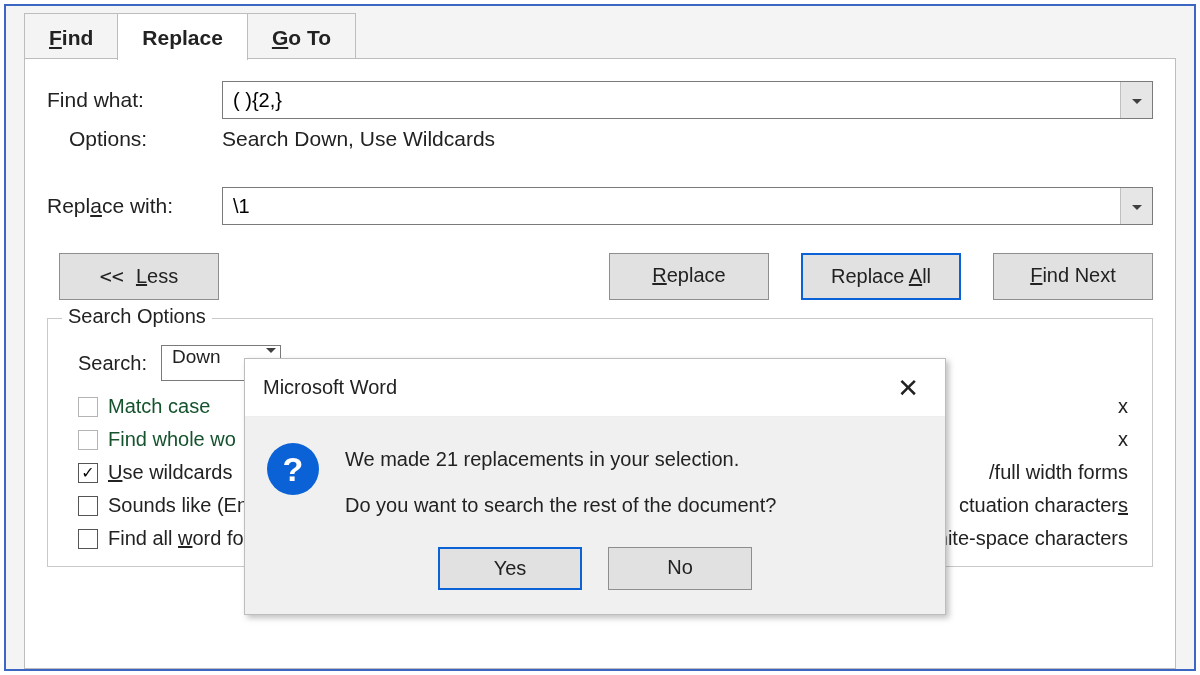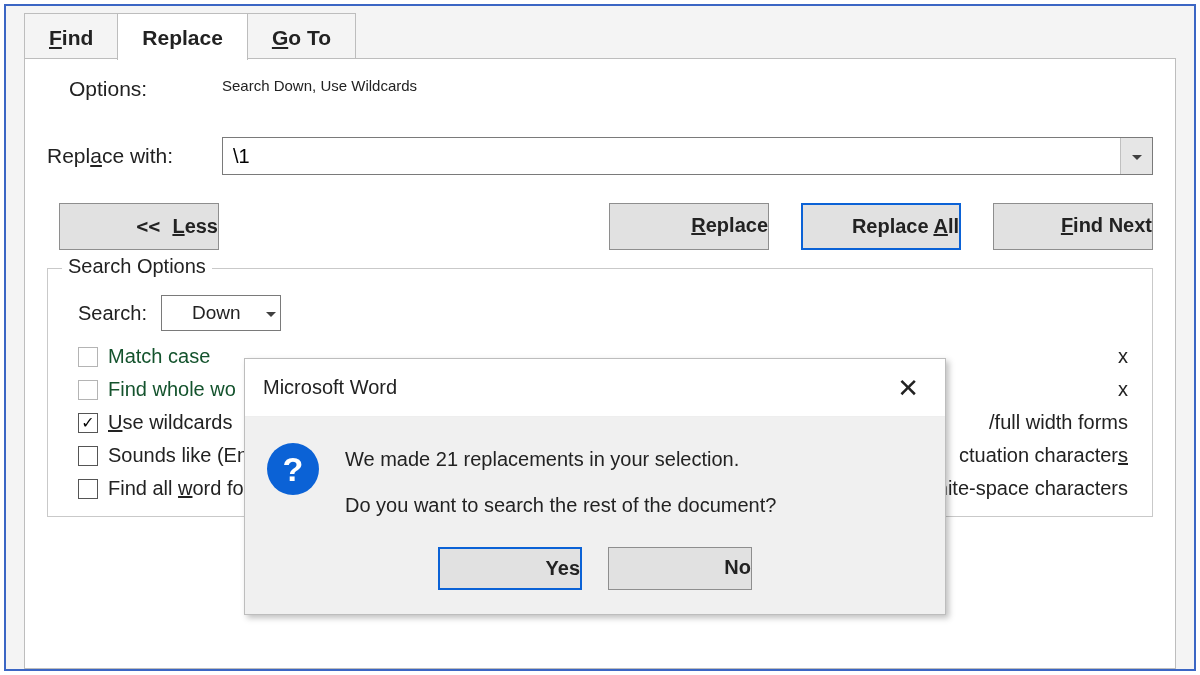--- a/index.html
+++ b/index.html
@@ -86,39 +86,38 @@
     align-items: center;
     justify-content: center;
   }
   .chev {
     width: 0; height: 0;
     border-left: 5px solid transparent;
     border-right: 5px solid transparent;
     border-top: 5px solid #404040;
     margin-top: 2px;
   }
-  .options-text { padding-left: 175px; font-size: 15px; margin-top: -4px; margin-bottom: 32px; }
+  .options-text { padding-left: 175px; font-size: 21px; margin-top: -4px; margin-bottom: 32px; }
   .options-lbl { position: absolute; left: 22px; font-size: 21px; }
   
   .btn-row {
     display: flex;
     gap: 32px;
     padding-left: 12px;
     margin-top: 28px;
     margin-bottom: 18px;
   }
   .win-btn {
     border: 1px solid #8e8e8e;
     background: #e1e1e1;
     padding: 10px 0;
     width: 160px;
-    text-align: right;
+    text-align: center;
     font-size: 20px;
     cursor: default;
-    font-weight: bold;
   }
   .win-btn .ul, .chk-label .ul, .lbl .ul { text-decoration: underline; }
   .win-btn.less .chevs { font-family: monospace; }
   .win-btn.primary { border: 2px solid #0b62d6; background:#e1e1e1; }
   
   .field {
     border: 1px solid #c9c9c9;
     margin-top: 4px;
     position: relative;
     padding: 26px 18px 16px 18px;
@@ -130,23 +129,22 @@
     padding: 0 6px;
     font-size: 20px;
   }
   .search-row { display: flex; align-items: center; gap: 14px; margin-bottom: 14px; margin-left: 12px;}
   .search-row .lbl2 { font-size: 20px; }
   .select {
     border: 1px solid #7a7a7a;
     height: 36px;
     width: 120px;
     display: flex;
-    align-items: center;
-    background: #fff;
-    padding-left: 20px;
+    align-items: flex-start;
+    background: #fff;
   }
   .select .sel-text { flex:1; padding-left:10px; font-size:19px; }
   .select .chev-wrap {
     width: 18px; display:flex; align-items:center; justify-content:center;
   }
   .cols {
     display: flex;
   }
   .col { flex: 1; display:flex; flex-direction:column; gap: 10px; }
   .chk-row { display:flex; align-items:center; gap: 10px; font-size: 20px; margin-left: 12px;}
@@ -211,20 +209,29 @@
       <div class="tab active">
         <span>Replace</span>
       </div>
       <div class="tab">
         <span><span class="ul">G</span><span>o To</span></span>
       </div>
     </div>
 
     <div class="tab-body">
 
+      <div class="row">
+        <div class="lbl">Find what:</div>
+        <div class="text-input-wrap">
+          <input value="( ){2,}" style="">
+          <div class="drop-btn">
+              <span class="chev"></span>
+            </div>
+        </div>
+      </div>
 
       <div style="position:relative; height:34px;">
         <div class="options-lbl">Options:</div>
         <div class="options-text" style="position:relative; top:0;">
           <span>Search Down, Use Wildcards</span>
         </div>
       </div>
 
       <div class="row" style="margin-top:26px;">
         <div class="lbl">

